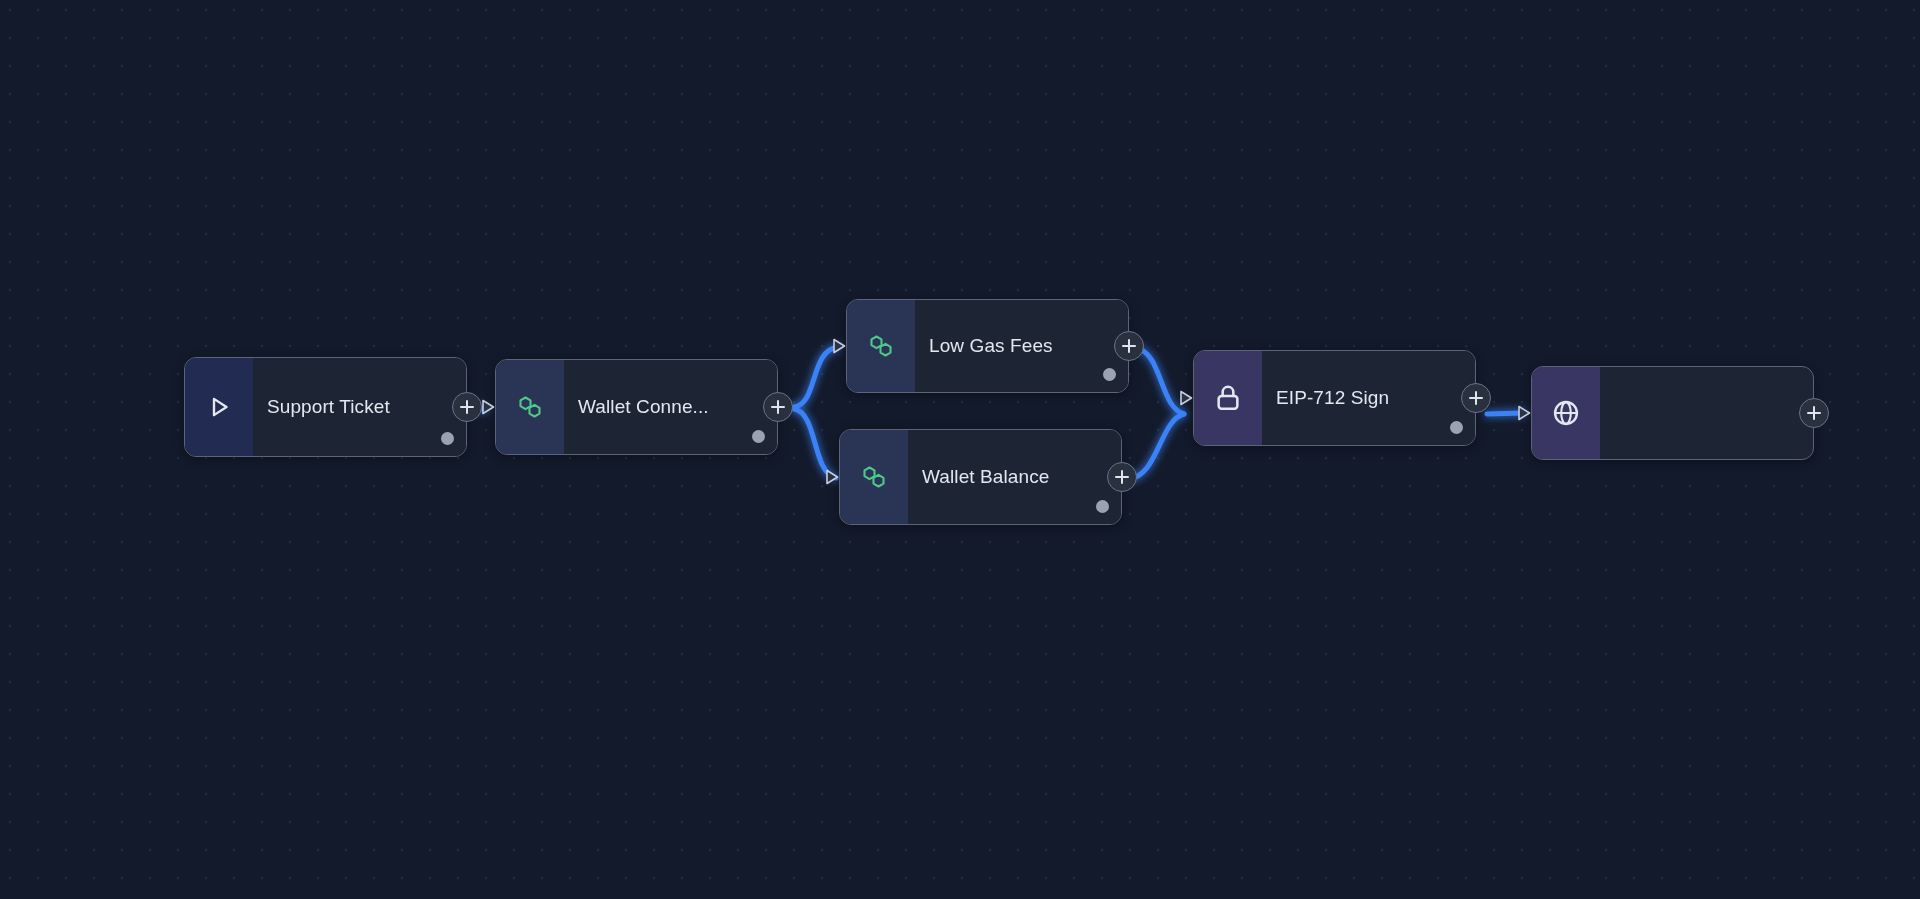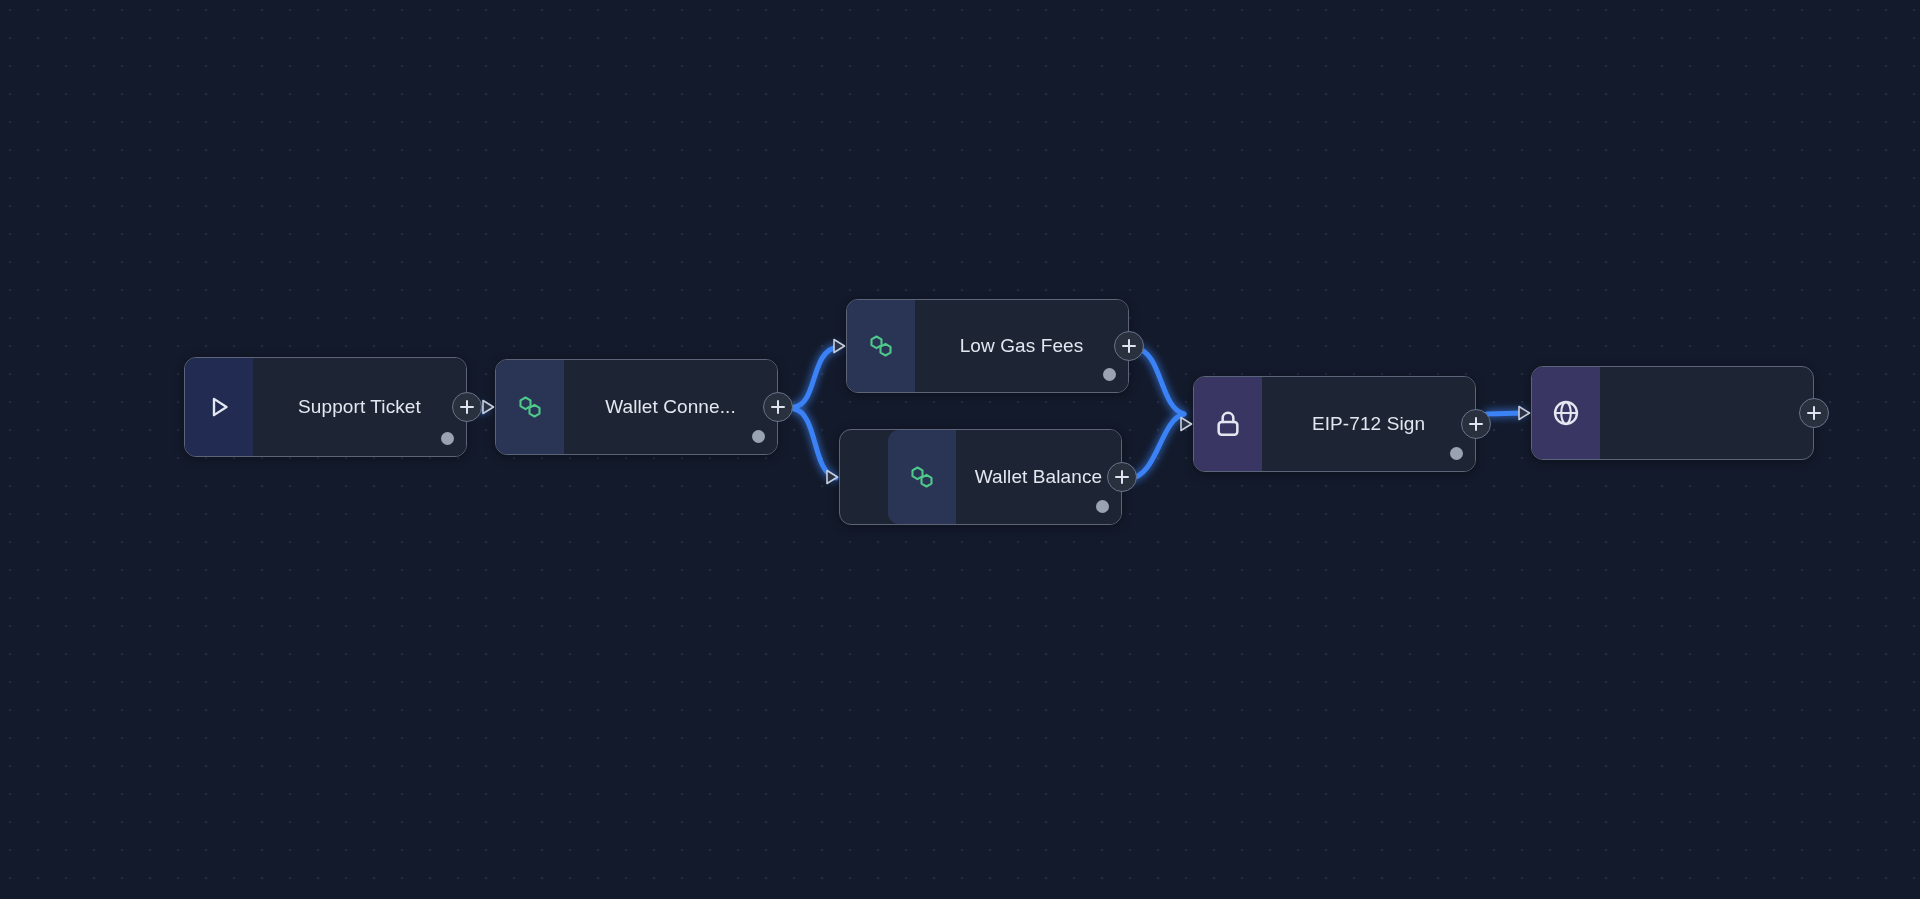--- a/index.html
+++ b/index.html
@@ -67,21 +67,21 @@
     background: #27304a;
   }
   .icon-pane.deep-blue { background: #222c52; }
   .icon-pane.chain-blue { background: #2a3556; }
   .icon-pane.purple    { background: #3a3663; }
   .body-pane {
     flex: 1 1 auto;
     background: #1d2433;
     display: flex;
     align-items: center;
-    justify-content: center;
+    justify-content: flex-start;
     position: relative;
     padding: 0 14px;
   }
   .node-label {
     color: #e3e8f0;
     font-size: 19px;
     letter-spacing: 0.1px;
     white-space: nowrap;
     text-align: center;
   }
@@ -220,21 +220,21 @@
       <span class="node-label">Low Gas Fees</span>
       <span class="status-dot"></span>
     </div>
   </div>
   <div class="out-handle">
     <span class="plus-h"></span>
     <span class="plus-v"></span>
   </div>
 </div>
 
-<div class="node" style="left:839px; top:429px; width:283px; height:96px;padding-left:48px;">
+<div class="node" style="left:839px; top:429px; width:283px; height:96px;">
   <div class="in-handle">
     <svg width="18" height="20" viewBox="0 0 18 20">
       <path d="M4 3.5 L14.5 10 L4 16.5 Z" fill="#2b3246" stroke="#c7cedb" stroke-width="1.6" stroke-linejoin="round"></path>
     </svg>
   </div>
   <div class="node-inner">
     <div class="icon-pane chain-blue">
       <svg width="32" height="32" viewBox="0 0 32 32">
         <path d="M11.5 6.5 L16.5 9.4 L16.5 15.2 L11.5 18.1 L6.5 15.2 L6.5 9.4 Z" fill="none" stroke="#4ec98a" stroke-width="2.1" stroke-linejoin="round"></path>
         <path d="M20.5 13.9 L25.5 16.8 L25.5 22.6 L20.5 25.5 L15.5 22.6 L15.5 16.8 Z" fill="none" stroke="#4ec98a" stroke-width="2.1" stroke-linejoin="round"></path>
@@ -244,21 +244,21 @@
       <span class="node-label">Wallet Balance</span>
       <span class="status-dot"></span>
     </div>
   </div>
   <div class="out-handle">
     <span class="plus-h"></span>
     <span class="plus-v"></span>
   </div>
 </div>
 
-<div class="node" style="left:1193px; top:376px; width:283px; height:96px;">
+<div class="node" style="left:1193px; top:350px; width:283px; height:96px;">
   <div class="in-handle">
     <svg width="18" height="20" viewBox="0 0 18 20">
       <path d="M4 3.5 L14.5 10 L4 16.5 Z" fill="#2b3246" stroke="#c7cedb" stroke-width="1.6" stroke-linejoin="round"></path>
     </svg>
   </div>
   <div class="node-inner">
     <div class="icon-pane purple">
       <svg width="32" height="32" viewBox="0 0 24 24">
         <rect x="5" y="10.5" width="14" height="9.5" rx="2.2" fill="none" stroke="#e3e8f0" stroke-width="1.9"></rect>
         <path d="M8 10.5 V7.6 a4 4 0 0 1 8 0 V10.5" fill="none" stroke="#e3e8f0" stroke-width="1.9" stroke-linecap="round"></path>

